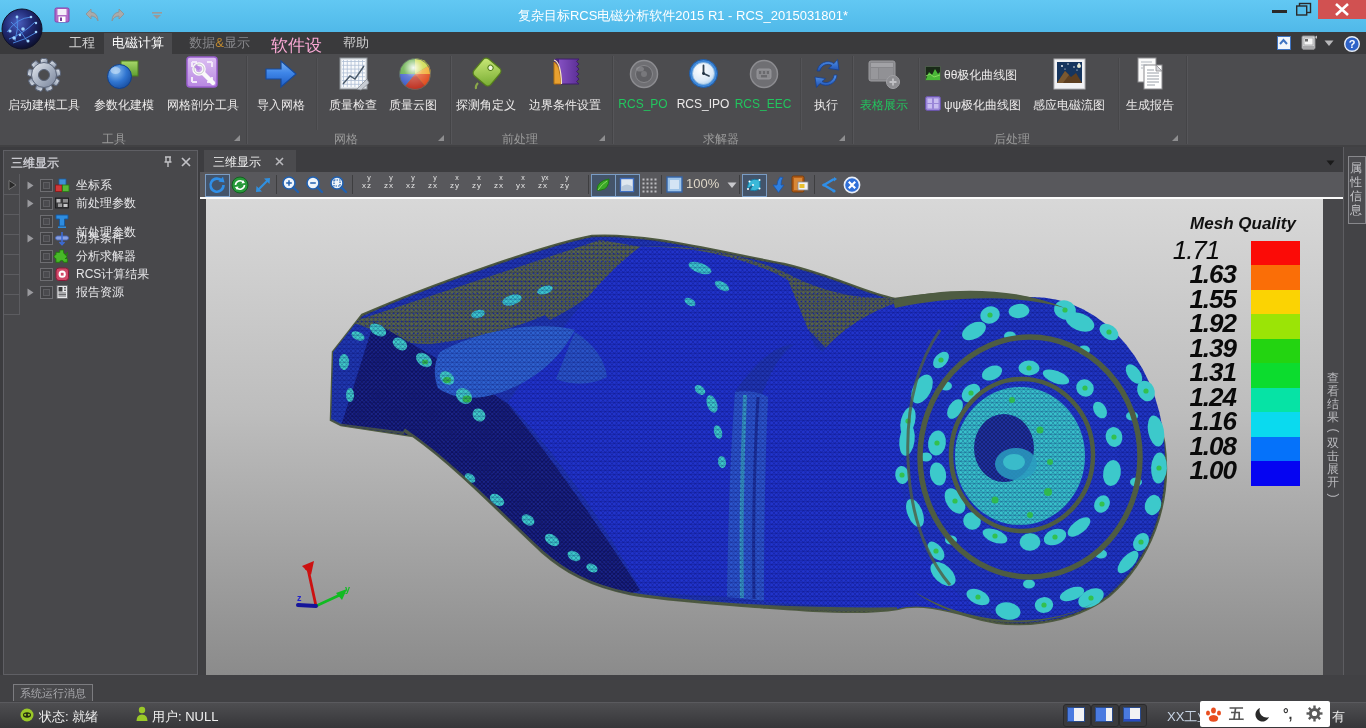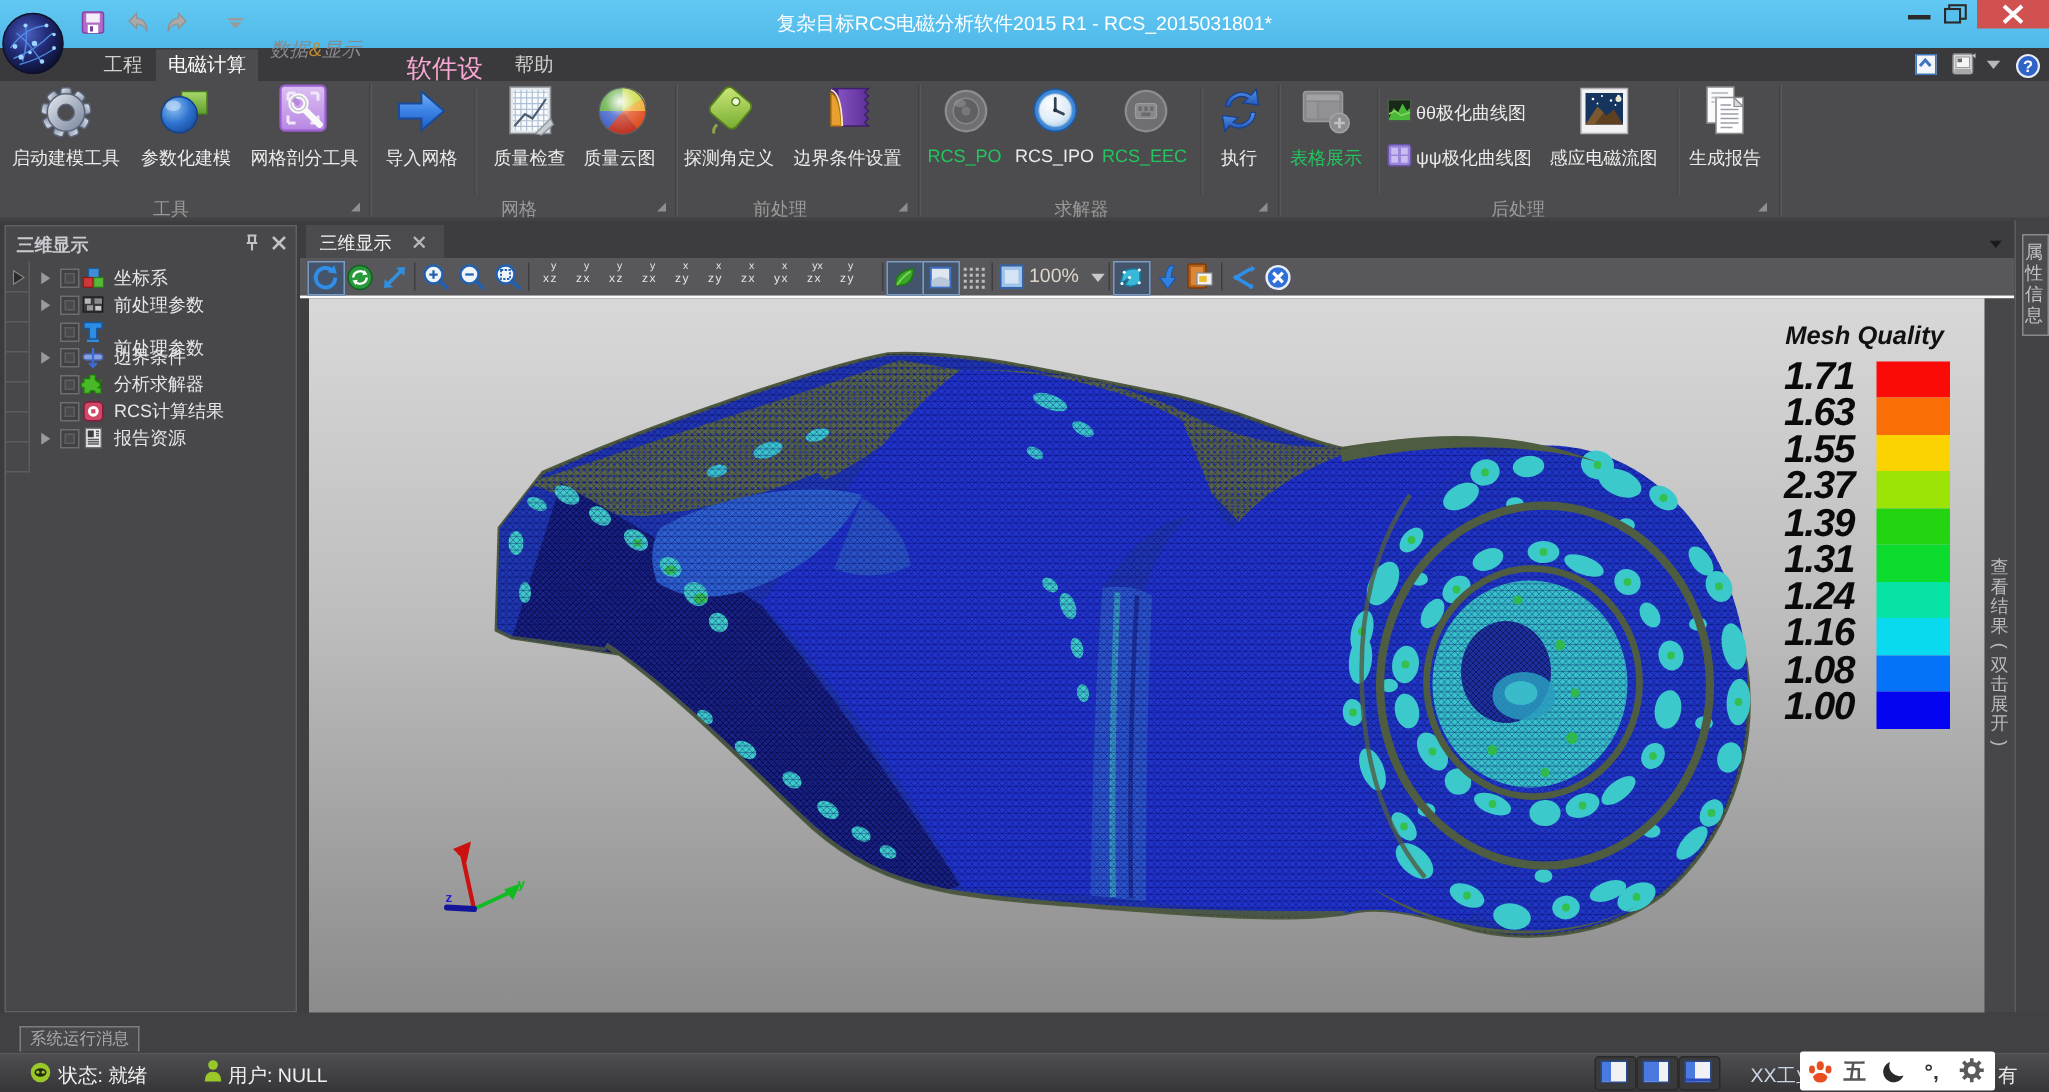--- a/index.html
+++ b/index.html
@@ -72,21 +72,21 @@
 </svg>
 <div class="ab" style="left:1318px;top:0;width:48px;height:19px;background:#d15151;"></div>
 <svg class="ab" style="left:1334px;top:3px" width="16" height="13" viewBox="0 0 16 13">
  <path d="M2 1 L14 12 M14 1 L2 12" stroke="#ffffff" stroke-width="2.6"></path>
 </svg>
 
 <div class="ab" style="left:0;top:32px;width:1366px;height:22px;background:#3a3a3c;"></div>
 <div class="ab" style="left:104px;top:33px;width:68px;height:21px;background:#4c4c4f;"></div>
 <div class="ab" style="left:60px;top:34px;width:44px;color:#cfcfcf;font-size:13px;text-align:center;">工程</div>
 <div class="ab" style="left:104px;top:34px;width:68px;color:#ffffff;font-size:13px;text-align:center;">电磁计算</div>
-<div class="ab" style="left:180px;top:24px;width:70px;color:#88888c;font-size:13px;text-align:left;font-style:italic;">数据<span style="color:#c08a30">&amp;</span>显示</div>
+<div class="ab" style="left:180px;top:34px;width:70px;color:#88888c;font-size:13px;text-align:right;">数据<span style="color:#c08a30">&amp;</span>显示</div>
 <div class="ab" style="left:264px;top:34px;width:58px;color:#f9a8d4;font-size:17px;text-align:right;">软件设置</div>
 <div class="ab" style="left:338px;top:34px;width:36px;color:#cfcfcf;font-size:13px;text-align:center;">帮助</div>
 
 <div class="ab" style="left:1277px;top:36px;width:12px;height:12px;background:#f2f6fa;border:1px solid #3f74c2;"></div>
 <svg class="ab" style="left:1279px;top:38px" width="9" height="8" viewBox="0 0 9 8">
  <path d="M1 6 L4.5 2 L8 6" fill="none" stroke="#3f74c2" stroke-width="2"></path>
   </svg>
 <svg class="ab" style="left:1301px;top:35px" width="20" height="17" viewBox="0 0 20 17">
  <rect x="1" y="1" width="13" height="13" rx="1" fill="#d8d8da" stroke="#8a8a8c"></rect>
  <rect x="3" y="3" width="9" height="7" fill="#f5f5f5" stroke="#9a9a9a" stroke-width="0.7"></rect>
@@ -927,27 +927,27 @@
   <path d="M316,606 L342,594" stroke="#11bb22" stroke-width="2.6"></path>
   <path d="M336,593 L347,589 L342,600 Z" fill="#11bb22"></path>
   <path d="M316,606 L298,605" stroke="#15159a" stroke-width="4"></path>
   <text x="305" y="570" font-size="9" fill="#cc1111" font-weight="bold" font-family="Liberation Sans">x</text>
   <text x="345" y="592" font-size="9" fill="#11bb22" font-weight="bold" font-family="Liberation Sans">y</text>
   <text x="297" y="601" font-size="9" fill="#2222cc" font-weight="bold" font-family="Liberation Sans">z</text>
  </g>
 </svg>
 <div class="ab" style="left:1173px;top:214px;width:140px;text-align:center;color:#111;font-size:17px;font-weight:bold;font-style:italic;">Mesh Quality</div>
 <div class="ab" style="left:1251px;top:241px;width:49px;height:24px;background:#fb0b07;"></div>
-<div class="ab" style="left:1156px;top:238px;width:80px;text-align:right;color:#0a0a0a;font-size:26px;line-height:24px;font-weight:bold;font-style:italic;letter-spacing:-1px;">1.71</div>
+<div class="ab" style="left:1156px;top:238px;width:80px;text-align:center;color:#0a0a0a;font-size:26px;line-height:24px;font-weight:normal;font-style:italic;letter-spacing:-1px;">1.71</div>
 <div class="ab" style="left:1251px;top:265px;width:49px;height:25px;background:#fa6e07;"></div>
 <div class="ab" style="left:1156px;top:262px;width:80px;text-align:right;color:#0a0a0a;font-size:26px;line-height:24px;font-weight:bold;font-style:italic;letter-spacing:-1px;">1.63</div>
 <div class="ab" style="left:1251px;top:290px;width:49px;height:24px;background:#fbd303;"></div>
 <div class="ab" style="left:1156px;top:287px;width:80px;text-align:right;color:#0a0a0a;font-size:26px;line-height:24px;font-weight:bold;font-style:italic;letter-spacing:-1px;">1.55</div>
 <div class="ab" style="left:1251px;top:314px;width:49px;height:25px;background:#9be406;"></div>
-<div class="ab" style="left:1156px;top:311px;width:80px;text-align:right;color:#0a0a0a;font-size:26px;line-height:24px;font-weight:bold;font-style:italic;letter-spacing:-1px;">2.37</div>
+<div class="ab" style="left:1156px;top:311px;width:80px;text-align:right;color:#0a0a0a;font-size:26px;line-height:24px;font-weight:bold;font-style:italic;letter-spacing:-1px;">1.92</div>
 <div class="ab" style="left:1251px;top:339px;width:49px;height:24px;background:#23d411;"></div>
 <div class="ab" style="left:1156px;top:336px;width:80px;text-align:right;color:#0a0a0a;font-size:26px;line-height:24px;font-weight:bold;font-style:italic;letter-spacing:-1px;">1.39</div>
 <div class="ab" style="left:1251px;top:363px;width:49px;height:25px;background:#0cdc2e;"></div>
 <div class="ab" style="left:1156px;top:360px;width:80px;text-align:right;color:#0a0a0a;font-size:26px;line-height:24px;font-weight:bold;font-style:italic;letter-spacing:-1px;">1.31</div>
 <div class="ab" style="left:1251px;top:388px;width:49px;height:24px;background:#06e3a5;"></div>
 <div class="ab" style="left:1156px;top:385px;width:80px;text-align:right;color:#0a0a0a;font-size:26px;line-height:24px;font-weight:bold;font-style:italic;letter-spacing:-1px;">1.24</div>
 <div class="ab" style="left:1251px;top:412px;width:49px;height:25px;background:#0adaef;"></div>
 <div class="ab" style="left:1156px;top:409px;width:80px;text-align:right;color:#0a0a0a;font-size:26px;line-height:24px;font-weight:bold;font-style:italic;letter-spacing:-1px;">1.16</div>
 <div class="ab" style="left:1251px;top:437px;width:49px;height:24px;background:#0572fa;"></div>
 <div class="ab" style="left:1156px;top:434px;width:80px;text-align:right;color:#0a0a0a;font-size:26px;line-height:24px;font-weight:bold;font-style:italic;letter-spacing:-1px;">1.08</div>

